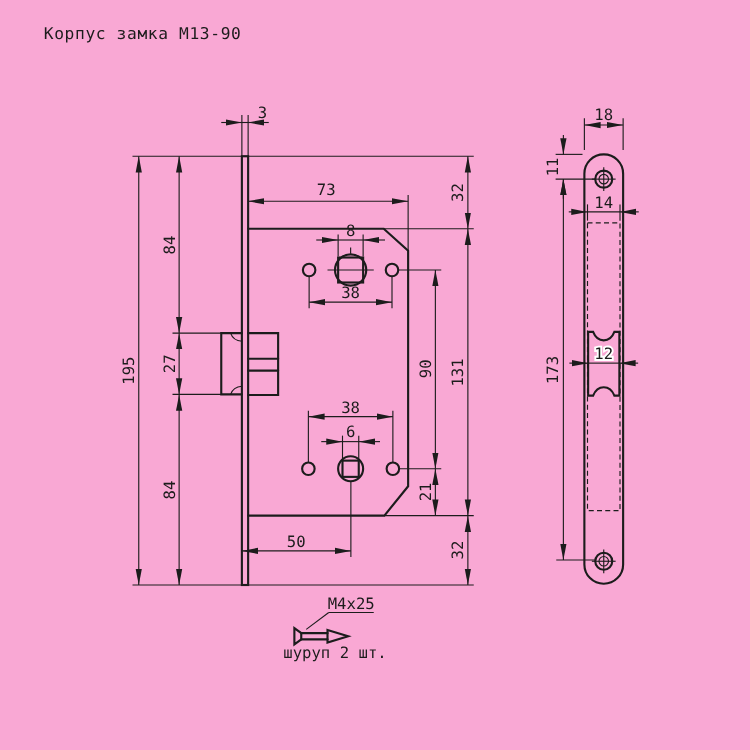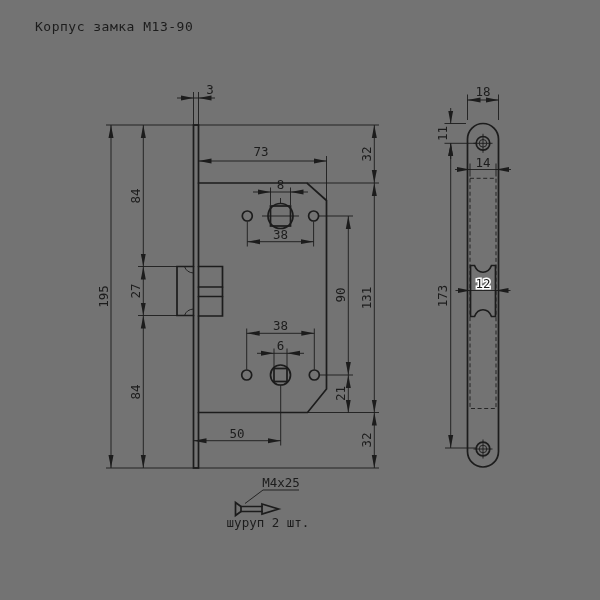--- a/index.html
+++ b/index.html
@@ -1,17 +1,17 @@
 <!DOCTYPE html>
 <html><head>
 <meta charset="utf-8">
 <style>
   html,body{margin:0;padding:0;background:#e8e8e8;}
   .sheet{
-    position:relative;width:600px;height:600px;background:#737373;
+    position:relative;width:600px;height:600px;background:#f9a8d4;
     font-family:"DejaVu Sans Mono","Liberation Mono",monospace;
     overflow:hidden;
   }
   svg{display:block;}
   .obj{stroke:#1c1c1c;stroke-width:1.7;fill:none;stroke-linecap:round;}
   .thin{stroke:#1c1c1c;stroke-width:0.9;fill:none;}
   .dash{stroke:#1c1c1c;stroke-width:0.9;fill:none;stroke-dasharray:4 2.6;}
   .txt{fill:#1c1c1c;font-size:12.5px;font-family:"DejaVu Sans Mono","Liberation Mono",monospace;}
   .mid{text-anchor:middle;}
   .halo{paint-order:stroke;stroke:#ffffff;stroke-width:3px;}

